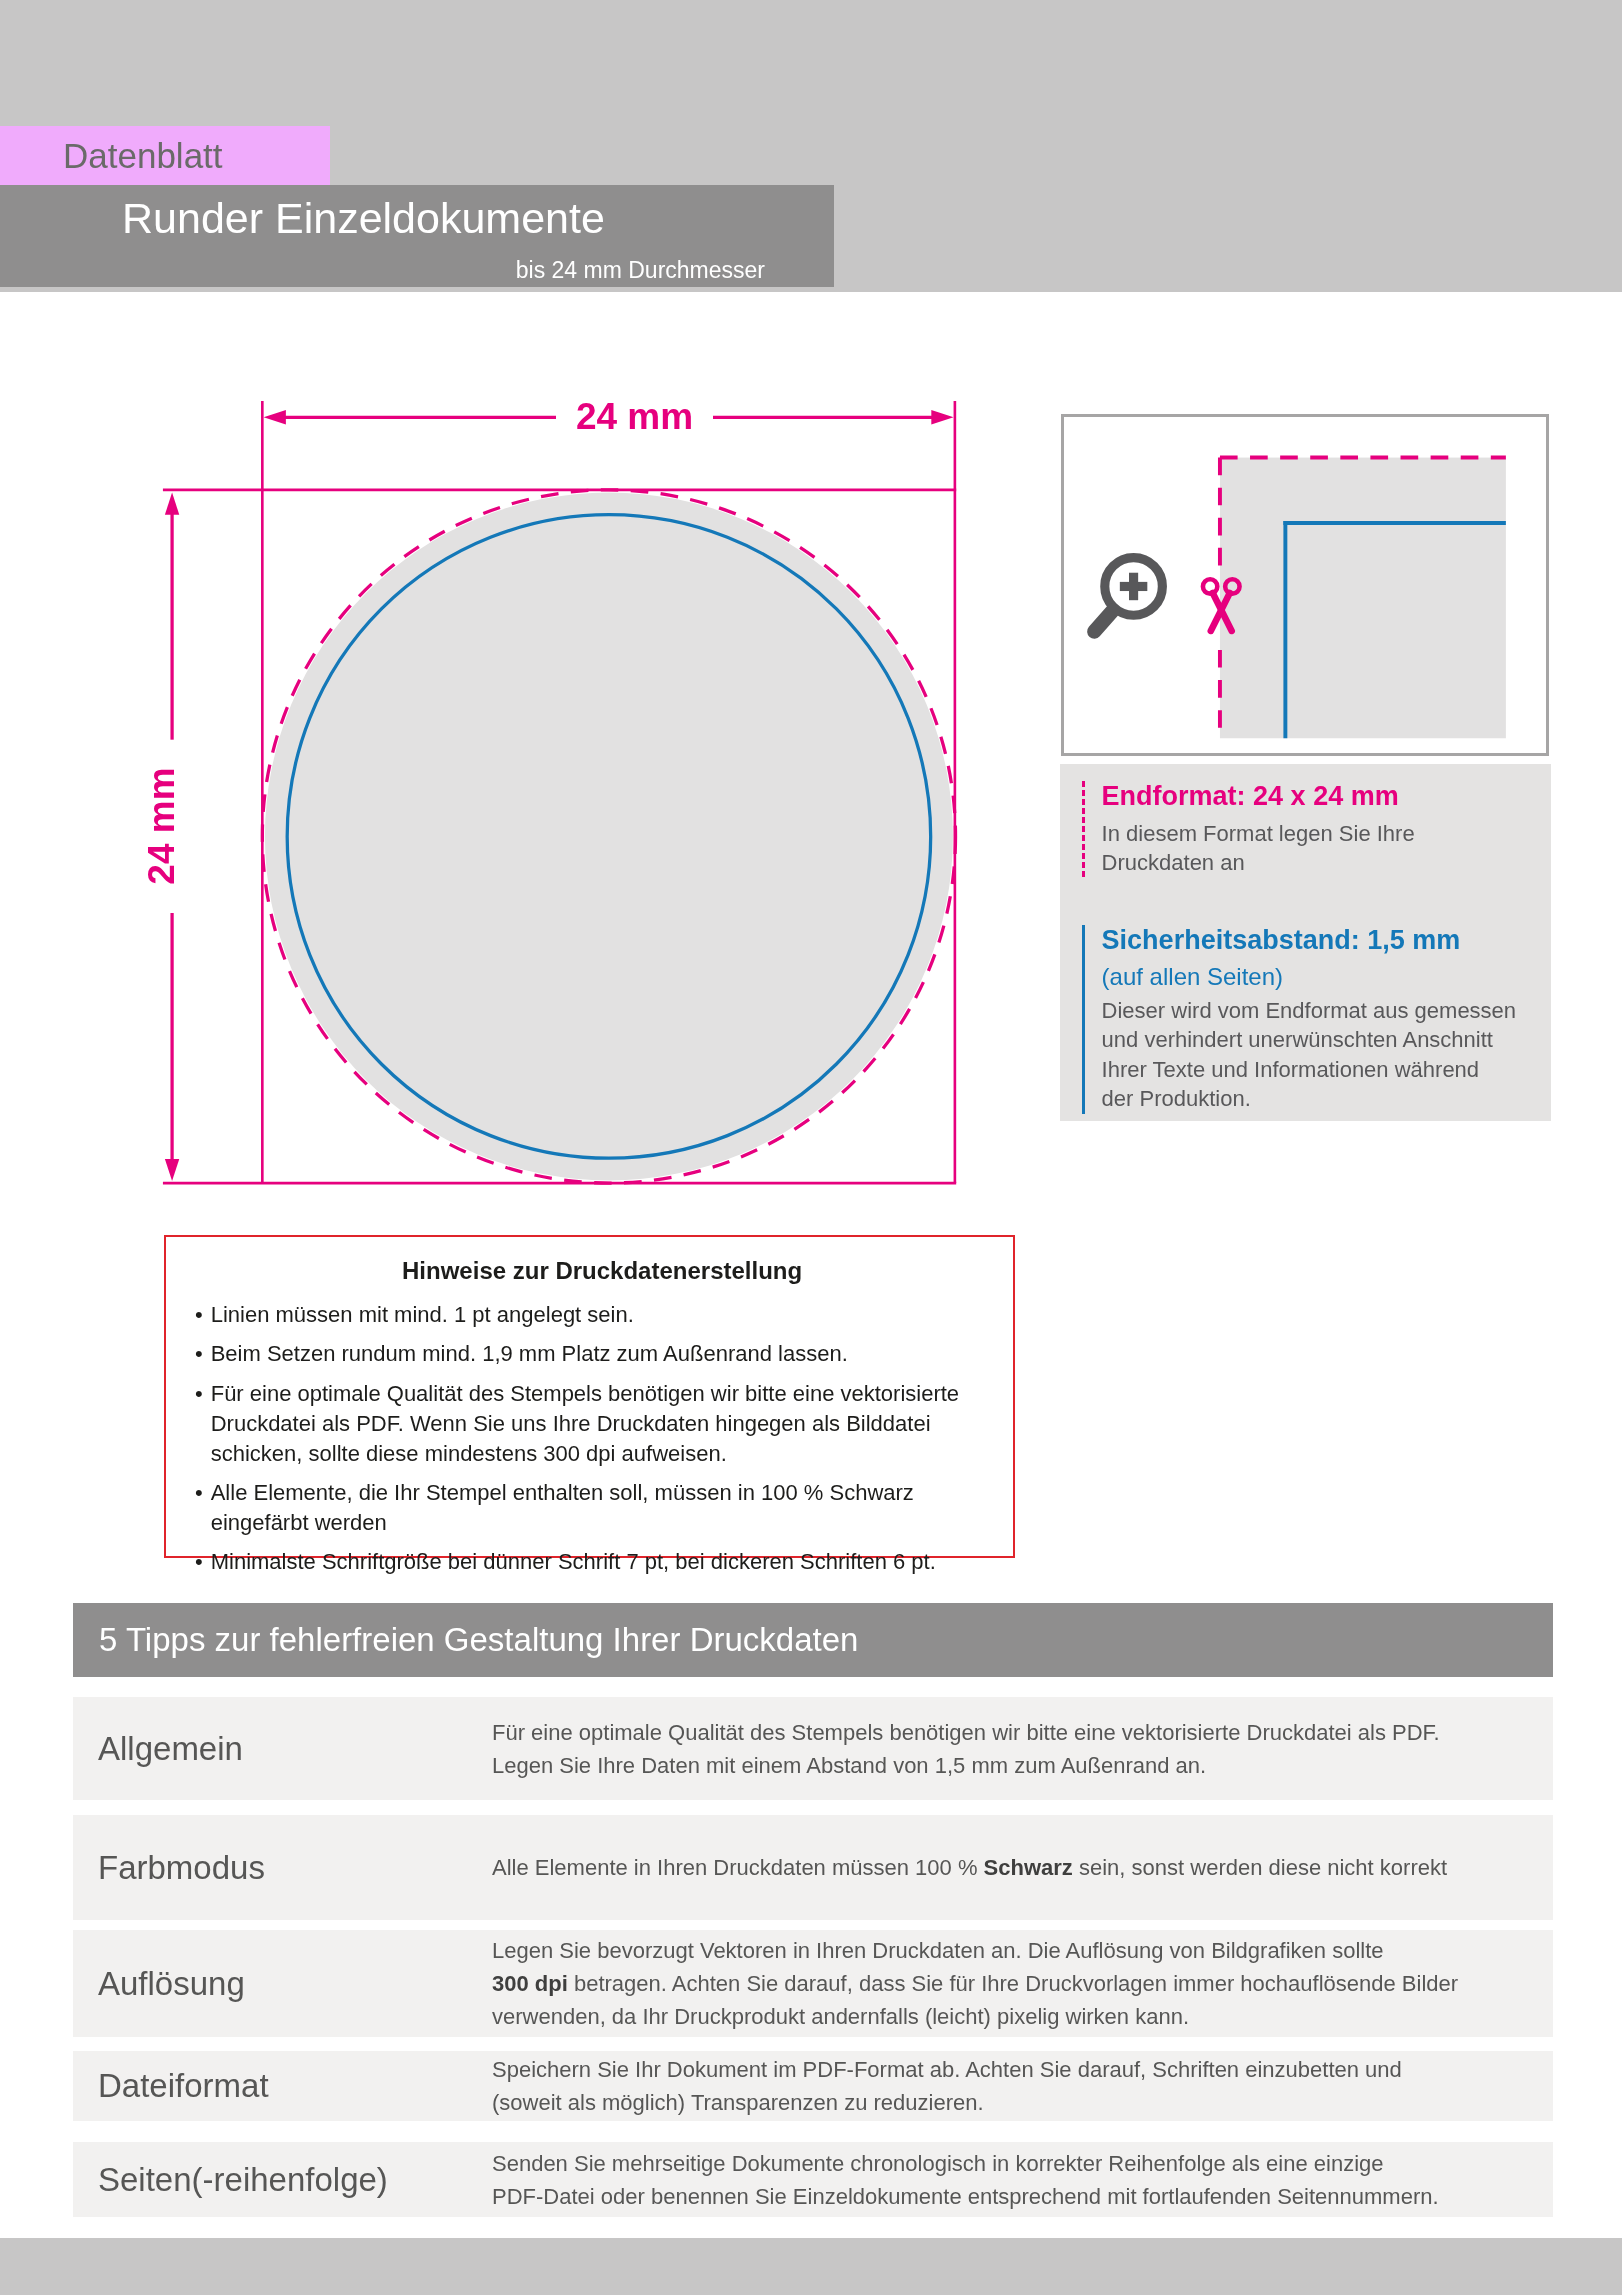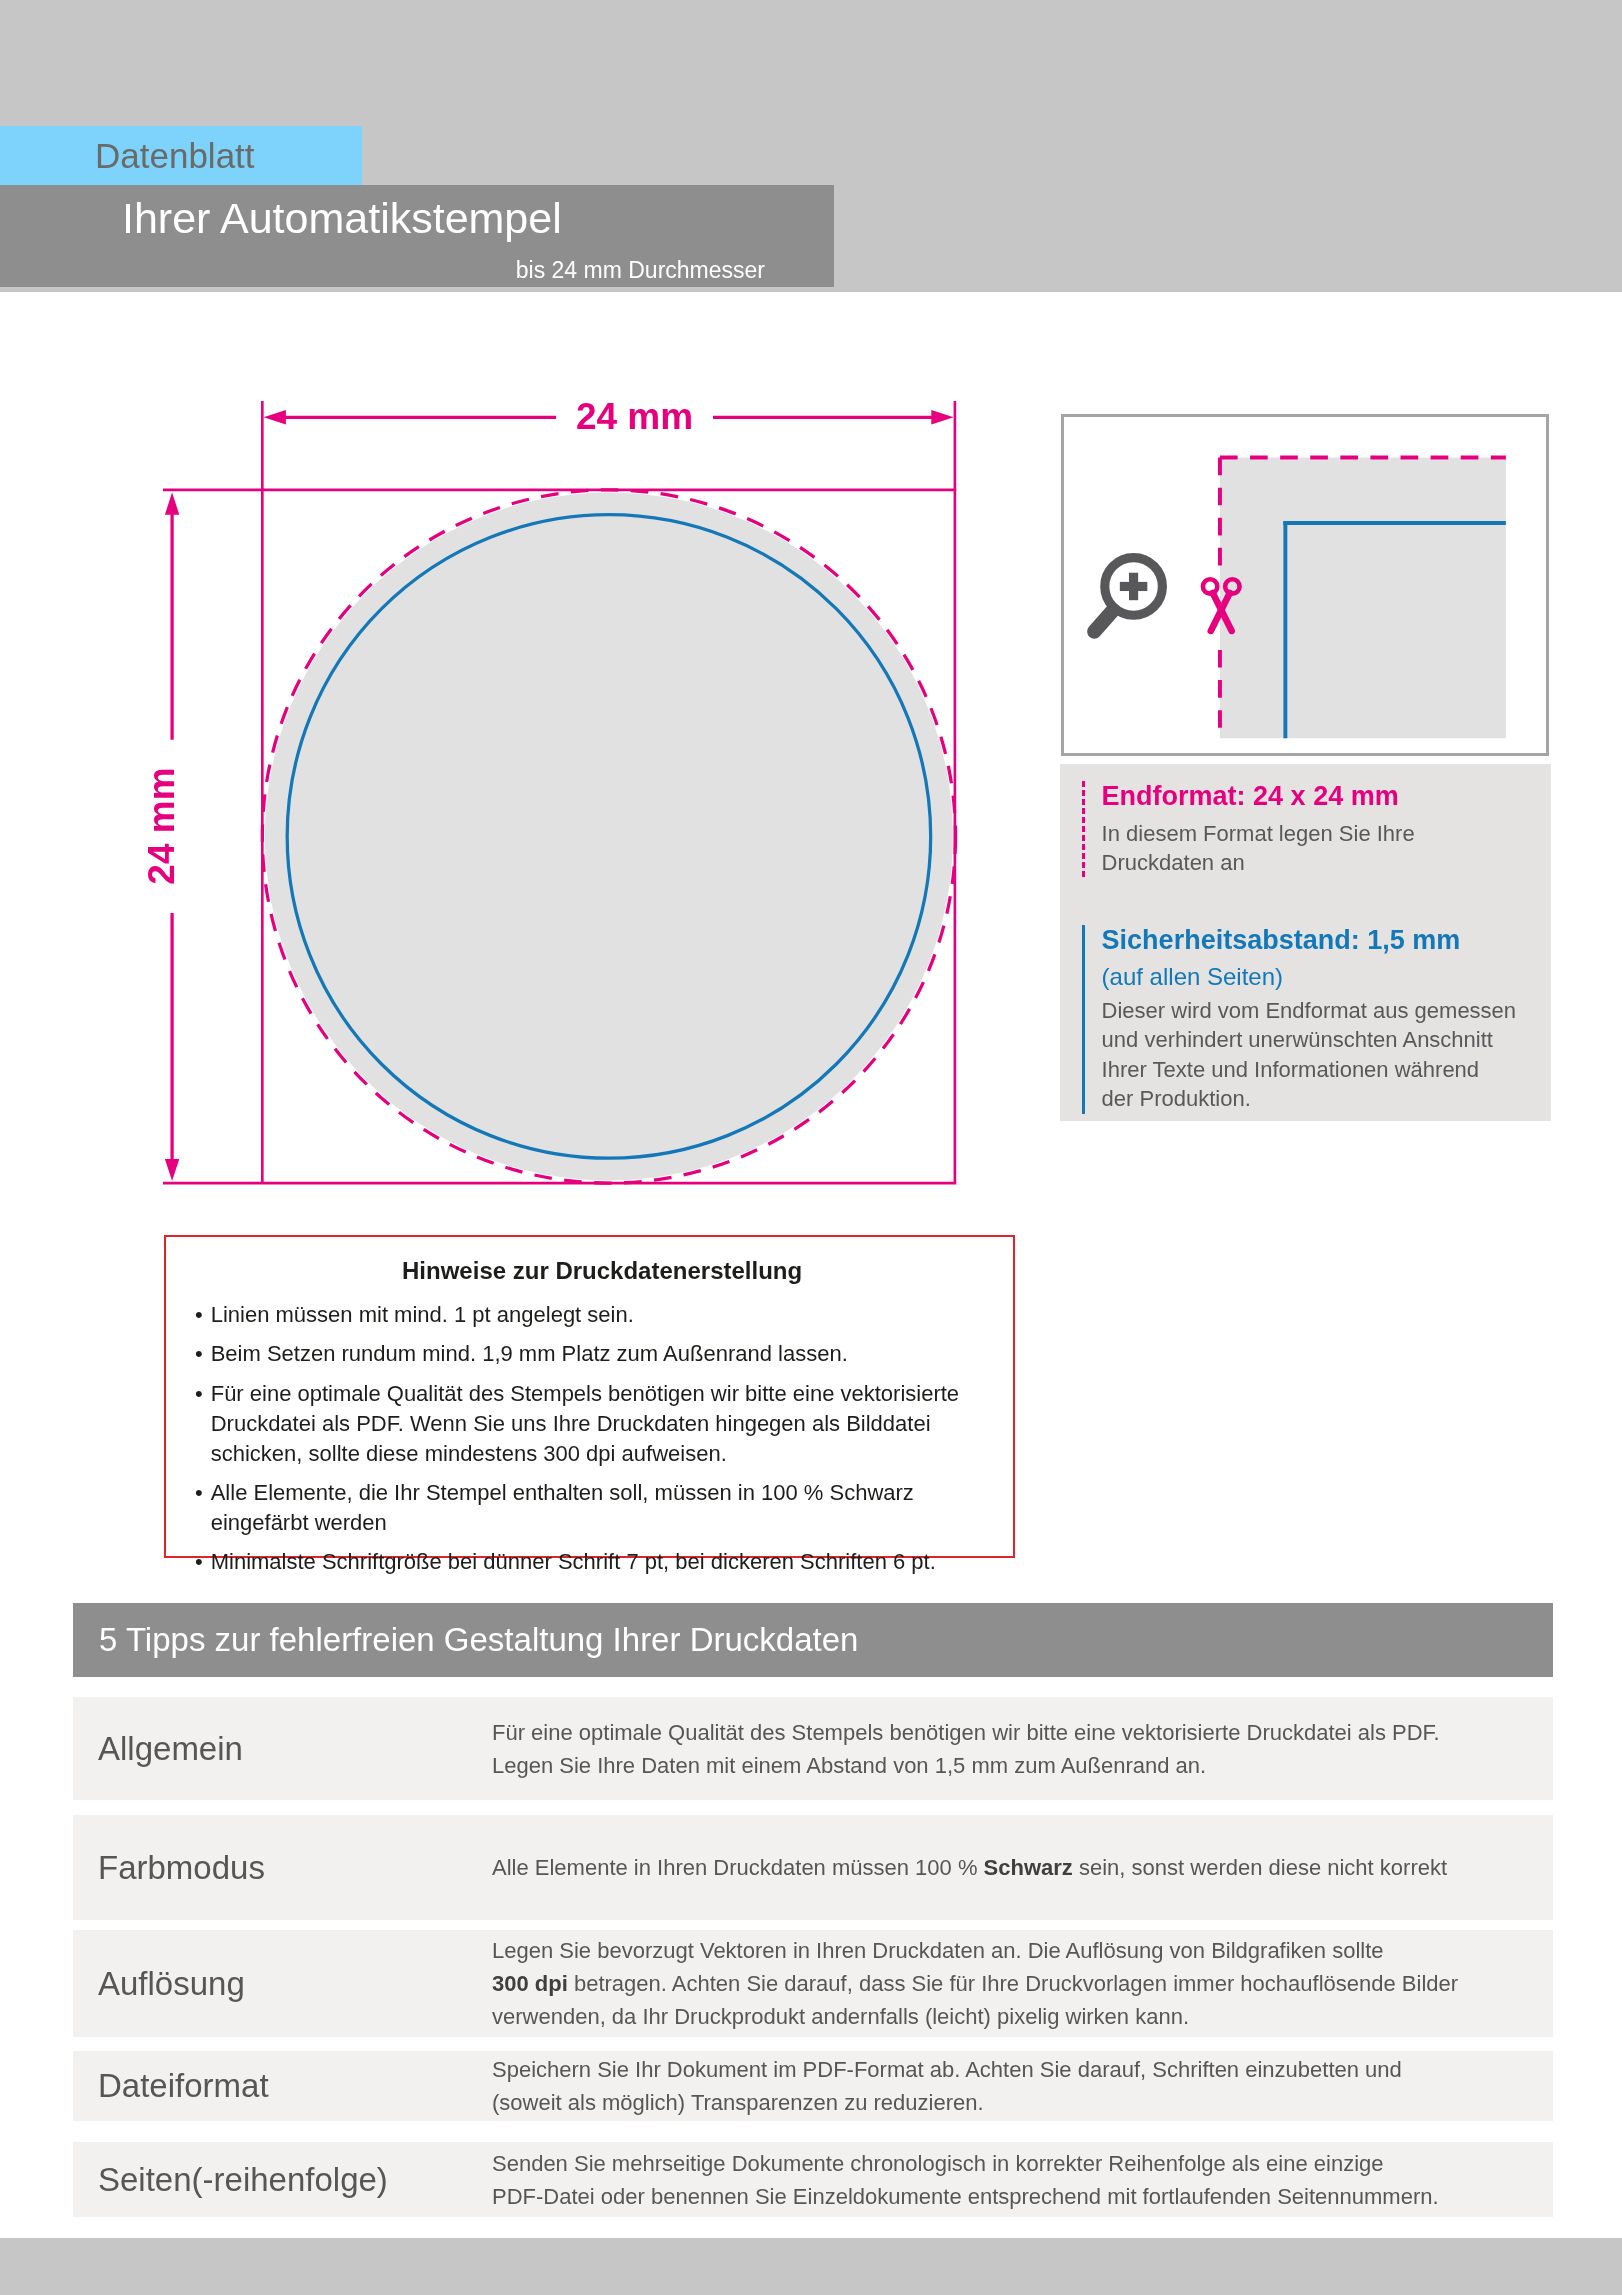--- a/index.html
+++ b/index.html
@@ -1,21 +1,21 @@
 <!DOCTYPE html>
 <html style="font-size:10.5px"><head>
 <meta charset="utf-8">
 <style>
   html,body{margin:0;padding:0;background:#ffffff;}
   body{width:1623px;height:2295px;position:relative;font-family:"Liberation Sans",sans-serif;overflow:hidden;}
   .abs{position:absolute;}
 
   
   #top-band{left:0;top:0;width:1623px;height:292px;background:#c7c6c6;}
-  #kicker-box{left:0;top:126px;width:330px;height:60px;background:#7dd3fc;padding-left:32px;}
+  #kicker-box{left:0;top:126px;width:330px;height:60px;background:#f0abfc;}
   #kicker-box .kicker{padding-left:63px;line-height:60px;font-size:35px;color:#6a6a69;}
   #title-bar{left:0;top:185px;width:834px;height:102px;background:#8f8e8e;}
   #page-title{position:absolute;left:122px;top:9.2px;font-size:43px;font-weight:300;color:#ffffff;white-space:nowrap;}
   #page-subtitle{position:absolute;right:69px;top:72px;font-size:23px;font-weight:300;color:#ffffff;white-space:nowrap;}
 
   
   .dim-label{color:#e6007e;font-weight:bold;font-size:37px;text-align:center;width:157px;height:42px;line-height:42px;background:#ffffff;}
   #dim-h-label{left:556px;top:396px;}
   #dim-v-label{left:83px;top:805px;transform:rotate(-90deg);}
 
@@ -58,21 +58,21 @@
 </head>
 <body>
 
 <div class="abs" id="top-band"></div>
 
 <div class="abs" id="kicker-box">
   <div class="kicker">Datenblatt</div>
 </div>
 
 <div class="abs" id="title-bar">
-  <div id="page-title">Ihrer Automatikstempel</div>
+  <div id="page-title">Runder Einzeldokumente</div>
   <div id="page-subtitle">bis 24 mm Durchmesser</div>
 </div>
 
 <svg class="abs" style="left:98px;top:380px;" width="929" height="824" viewBox="150 580 1420 1260">
 
   <circle cx="931" cy="1278" r="526" fill="#e2e1e1"></circle>
 
   <circle cx="931" cy="1278" r="530" fill="none" stroke="#e6007e" stroke-width="5" stroke-dasharray="27 19"></circle>
 
   <circle cx="931" cy="1278" r="492" fill="none" stroke="#1478b8" stroke-width="5"></circle>

